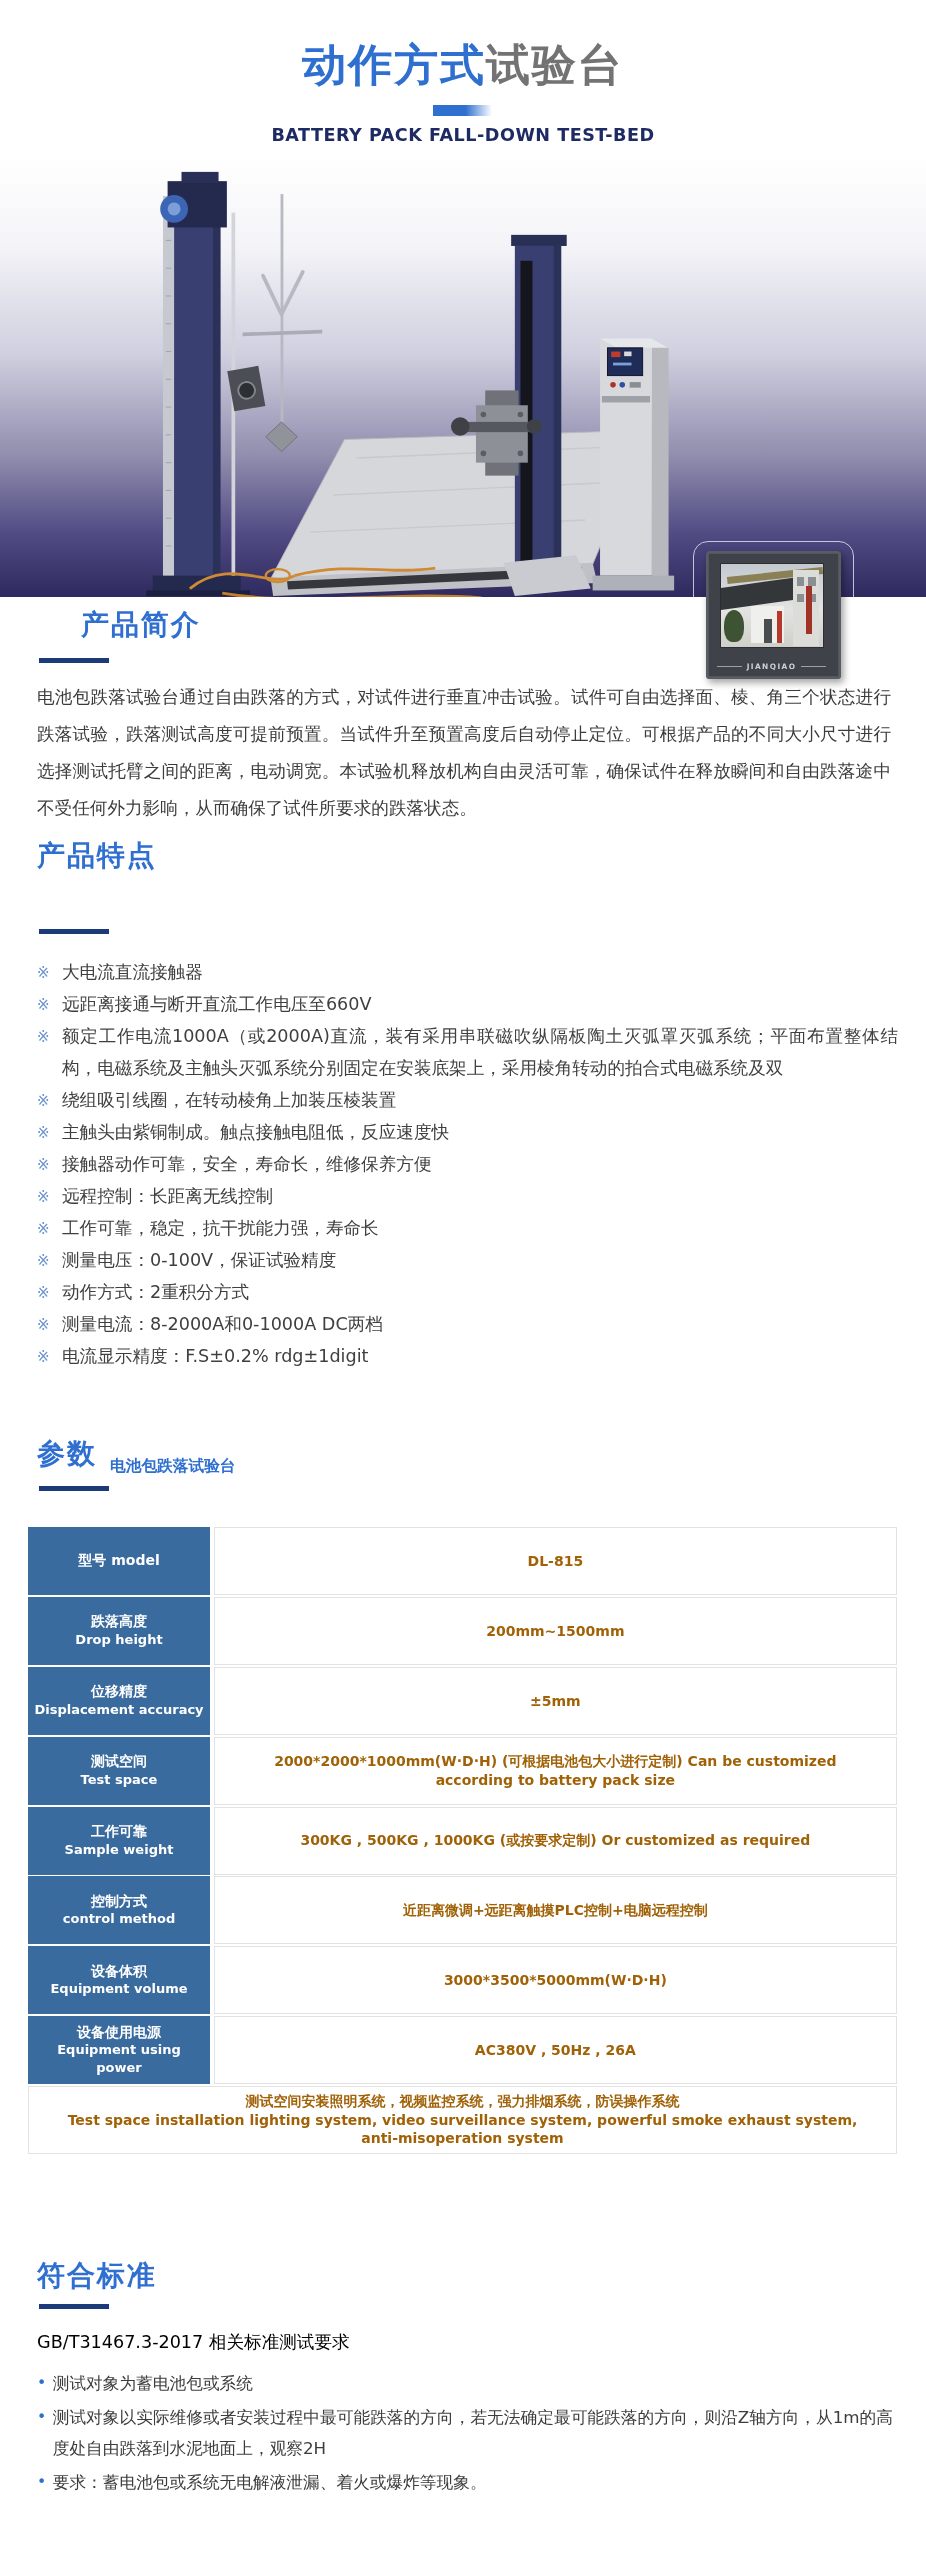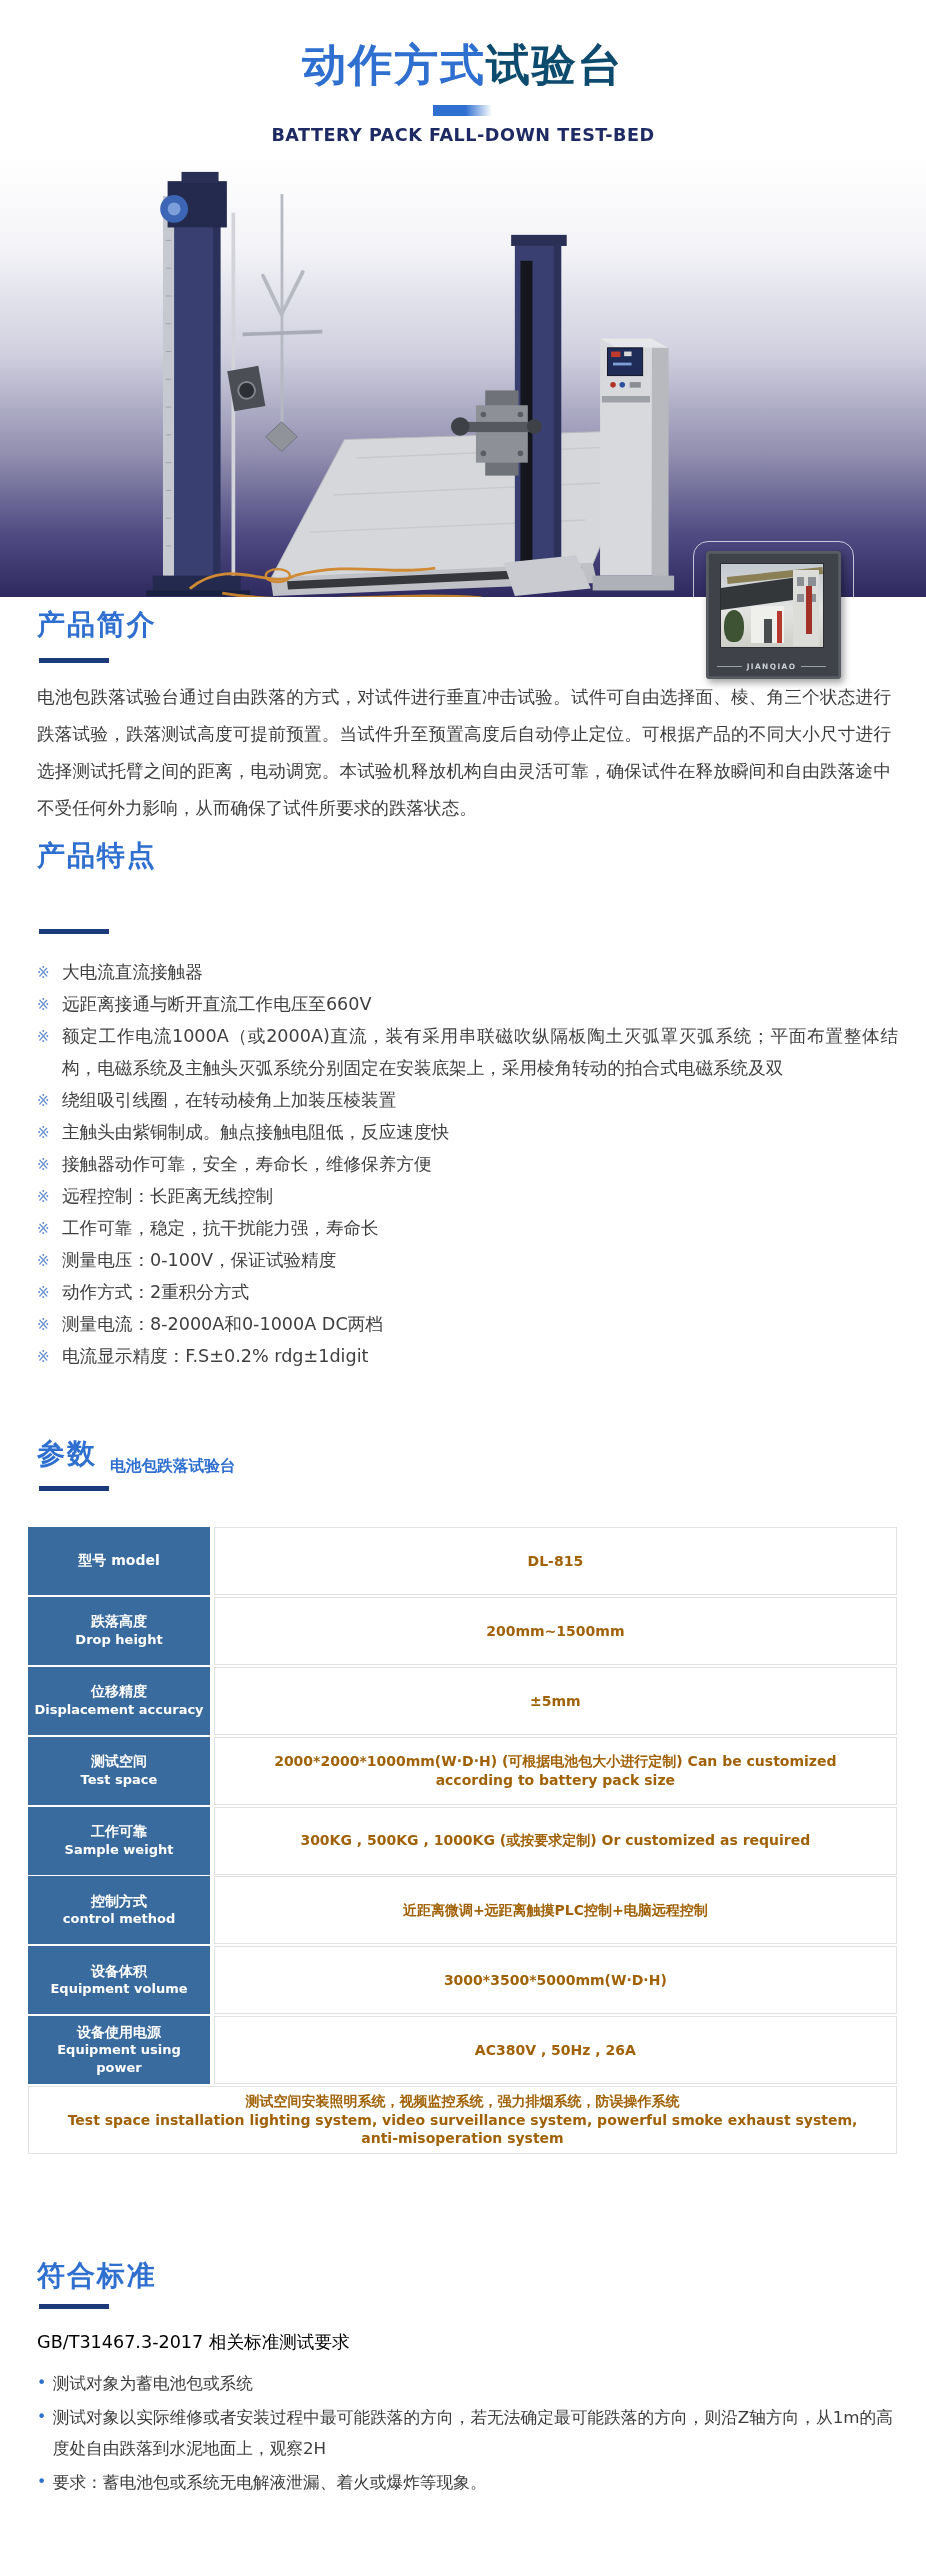--- a/index.html
+++ b/index.html
@@ -5,21 +5,21 @@
   html,body{margin:0;padding:0;}
   body{
     width:926px;height:2576px;position:relative;background:#ffffff;
     font-family:"DejaVu Sans","Liberation Sans",sans-serif;
     -webkit-font-smoothing:antialiased;overflow:hidden;
   }
   
   .main-title{position:absolute;top:39px;left:0;width:926px;text-align:center;
     font-size:44px;font-weight:700;letter-spacing:1.9px;margin:0;line-height:52px;}
   .t-hi{color:#2e6fd0;}
-  .t-rest{color:#0c4a6e;}
+  .t-rest{color:#737373;}
   .title-bar{position:absolute;top:105px;left:433px;width:59px;height:11px;
     background:linear-gradient(90deg,#2e6fd0 0%,#2e6fd0 55%,rgba(46,111,208,0) 100%);}
   .subtitle{position:absolute;top:125px;left:0;width:926px;text-align:center;
     font-size:17.6px;font-weight:700;color:#1e2a63;letter-spacing:0.5px;}
   
   .hero{position:absolute;top:157px;left:0;width:926px;height:440px;
     background:linear-gradient(180deg,#ffffff 0%,#f4f4f8 20%,#cfcfdf 45%,#908dae 68%,#4f4a82 86%,#2e295e 100%);padding-left:14px;}
   .hero svg{position:absolute;top:0;left:0;}
   .inset-frame{position:absolute;left:693px;top:384px;width:159px;height:146px;
     border:0.9px solid rgba(255,255,255,.7);border-radius:15px;}
@@ -169,21 +169,21 @@
       <div class="brand-row">
         <div class="brand-line"></div>
         <span>JIANQIAO</span>
         <div class="brand-line"></div>
       </div>
     </div>
   </div>
   <div class="inset-caption">控制系统</div>
 </div>
 
-<h2 class="sec-title" style="top:609px;">产品简介</h2>
+<h2 class="sec-title" style="top:609px;margin-left:44px;">产品简介</h2>
 <div class="sec-underline" style="top:658px;"></div>
 <p class="intro-body">电池包跌落试验台通过自由跌落的方式，对试件进行垂直冲击试验。试件可自由选择面、棱、角三个状态进行跌落试验，跌落测试高度可提前预置。当试件升至预置高度后自动停止定位。可根据产品的不同大小尺寸进行选择测试托臂之间的距离，电动调宽。本试验机释放机构自由灵活可靠，确保试件在释放瞬间和自由跌落途中不受任何外力影响，从而确保了试件所要求的跌落状态。</p>
 
 <h2 class="sec-title" style="top:840px;">产品特点</h2>
 <div class="sec-underline" style="top:929px;"></div>
 <ul class="feature-list">
     <li><span class="mark">※</span><span>大电流直流接触器</span></li>
     <li><span class="mark">※</span><span>远距离接通与断开直流工作电压至660V</span></li>
     <li><span class="mark">※</span><span>额定工作电流1000A（或2000A)直流，装有采用串联磁吹纵隔板陶土灭弧罩灭弧系统；平面布置整体结构，电磁系统及主触头灭弧系统分别固定在安装底架上，采用棱角转动的拍合式电磁系统及双</span></li>
     <li><span class="mark">※</span><span>绕组吸引线圈，在转动棱角上加装压棱装置</span></li>

